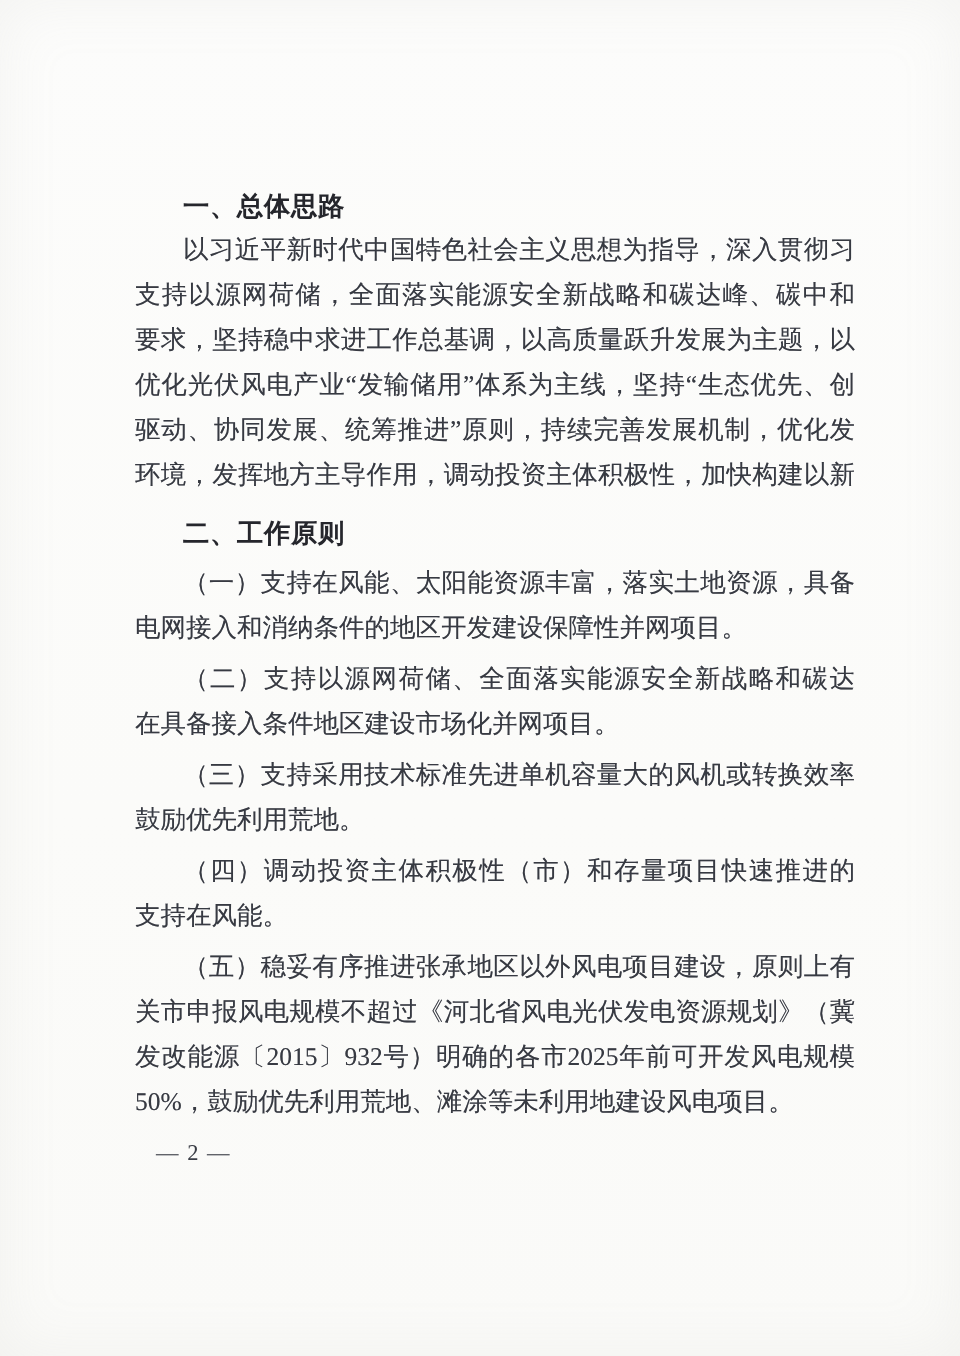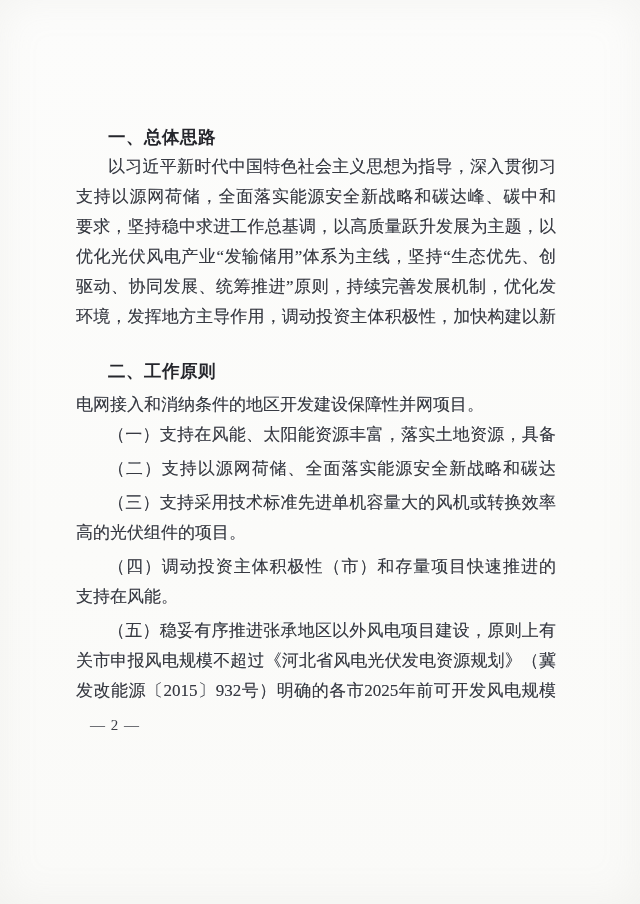--- a/index.html
+++ b/index.html
@@ -16,36 +16,36 @@
   .paper {
     position: relative;
     width: 640px;
     height: 904px;
     background: linear-gradient(180deg, #fcfcfb 0%, #fbfbf9 60%, #fafaf8 100%);
     box-shadow: inset 0 0 40px rgba(180,180,175,0.12);
     color: #34373f;
   }
   .doc {
     position: absolute;
-    left: 76px;
+    left: 90px;
     top: 122px;
     width: 480px;
   }
   .heading {
     height: 30px;
     line-height: 30px;
     font-size: 17.5px;
     font-weight: 700;
     color: #25262c;
     text-indent: 32px;
     letter-spacing: 0.5px;
     font-family: "Liberation Sans", "DejaVu Sans", sans-serif;
   }
   .heading.h2 {
-    margin-top: 24px;
+    margin-top: 8px;
   }
   .para {
     margin: 0;
   }
   .para.item {
     margin-top: 4px;
   }
   .line {
     height: 30px;
     line-height: 30px;
@@ -85,40 +85,42 @@
       <div class="line j">支持以源网荷储，全面落实能源安全新战略和碳达峰、碳中和</div>
       <div class="line j">要求，坚持稳中求进工作总基调，以高质量跃升发展为主题，以</div>
       <div class="line j">优化光伏风电产业“发输储用”体系为主线，坚持“生态优先、创新</div>
       <div class="line j">驱动、协同发展、统筹推进”原则，持续完善发展机制，优化发展</div>
       <div class="line j">环境，发挥地方主导作用，调动投资主体积极性，加快构建以新</div>
     </div>
 
     <div class="heading h2">二、工作原则</div>
 
     <div class="para item">
+      <div class="line j i">（一）支持在风能、太阳能资源丰富，落实土地资源，具备</div>
       <div class="line last">电网接入和消纳条件的地区开发建设保障性并网项目。</div>
-      <div class="line j i">（一）支持在风能、太阳能资源丰富，落实土地资源，具备</div>
     </div>
 
     <div class="para item">
       <div class="line j i">（二）支持以源网荷储、全面落实能源安全新战略和碳达峰，</div>
+      <div class="line last">在具备接入条件地区建设市场化并网项目。</div>
     </div>
 
     <div class="para item">
       <div class="line j i">（三）支持采用技术标准先进单机容量大的风机或转换效率</div>
-      <div class="line last">高的光伏组件的项目。</div>
+      <div class="line last">鼓励优先利用荒地。</div>
     </div>
 
     <div class="para item">
       <div class="line j i">（四）调动投资主体积极性（市）和存量项目快速推进的</div>
       <div class="line last">支持在风能。</div>
     </div>
 
     <div class="para item">
       <div class="line j i">（五）稳妥有序推进张承地区以外风电项目建设，原则上有</div>
       <div class="line j">关市申报风电规模不超过《河北省风电光伏发电资源规划》（冀</div>
       <div class="line j">发改能源〔2015〕932号）明确的各市2025年前可开发风电规模的</div>
+      <div class="line last">50%，鼓励优先利用荒地、滩涂等未利用地建设风电项目。</div>
     </div>
 
     <div class="footer">— 2 —</div>
 
   </div>
 </div>
 
 </body></html>

